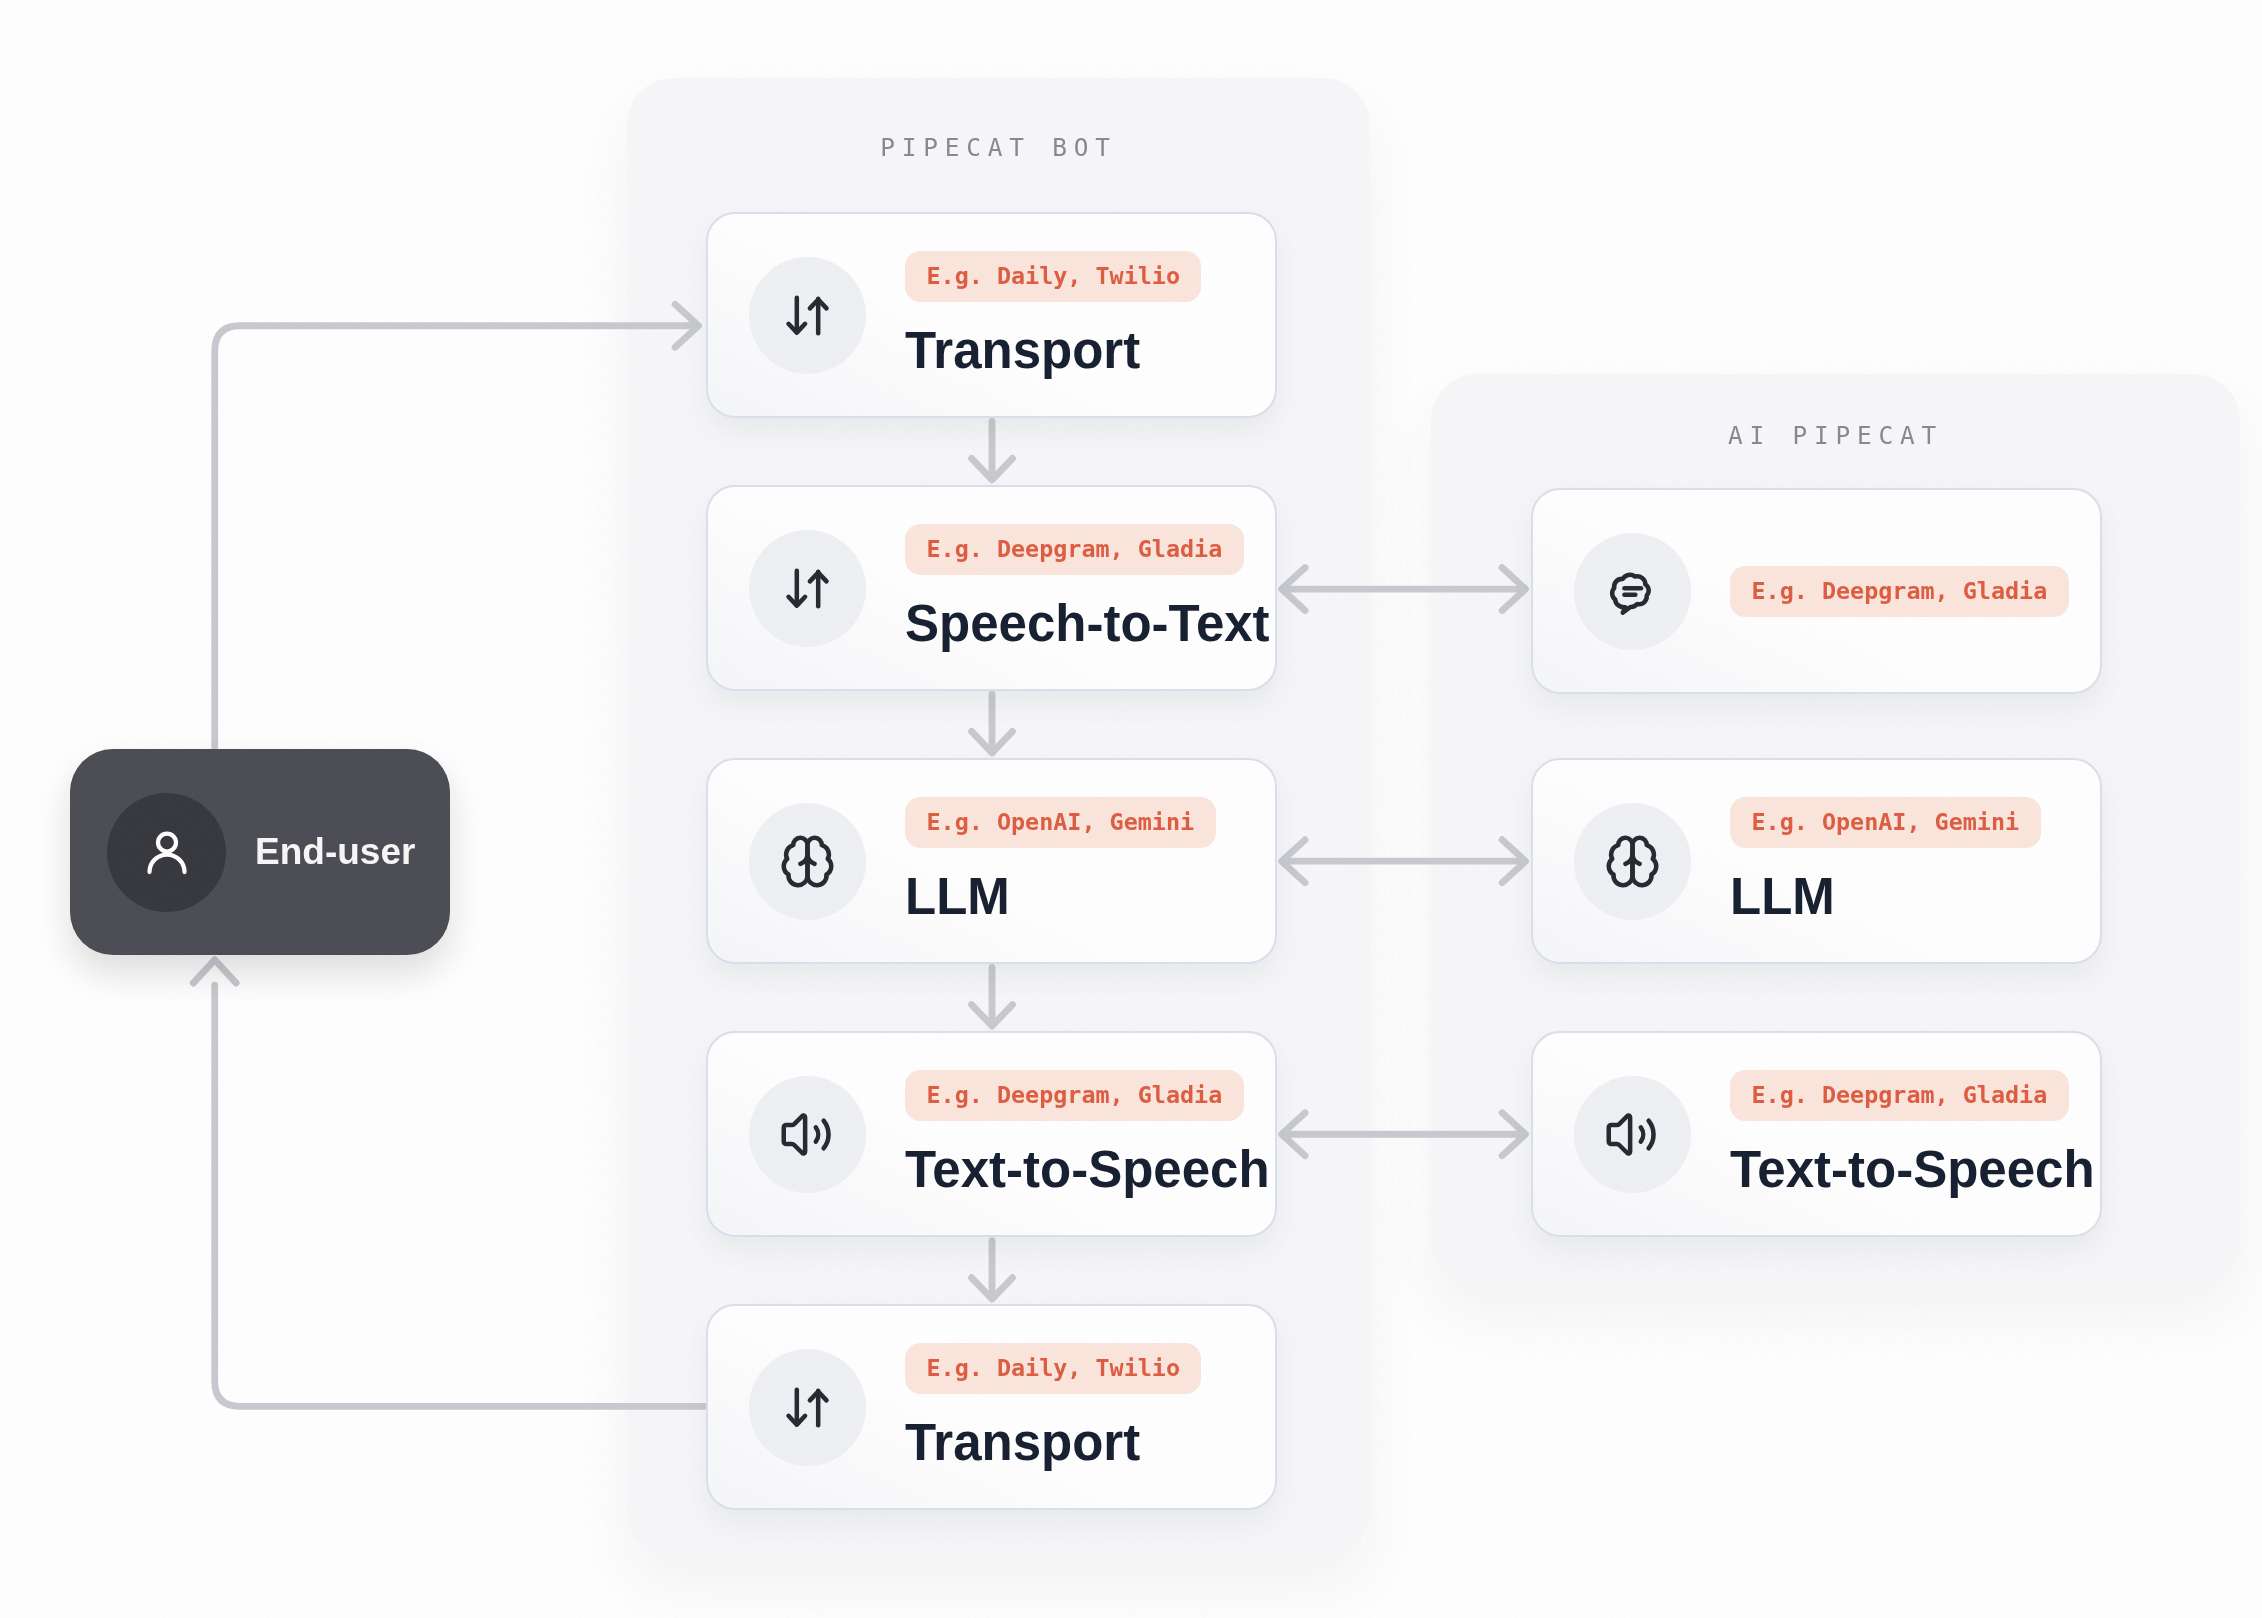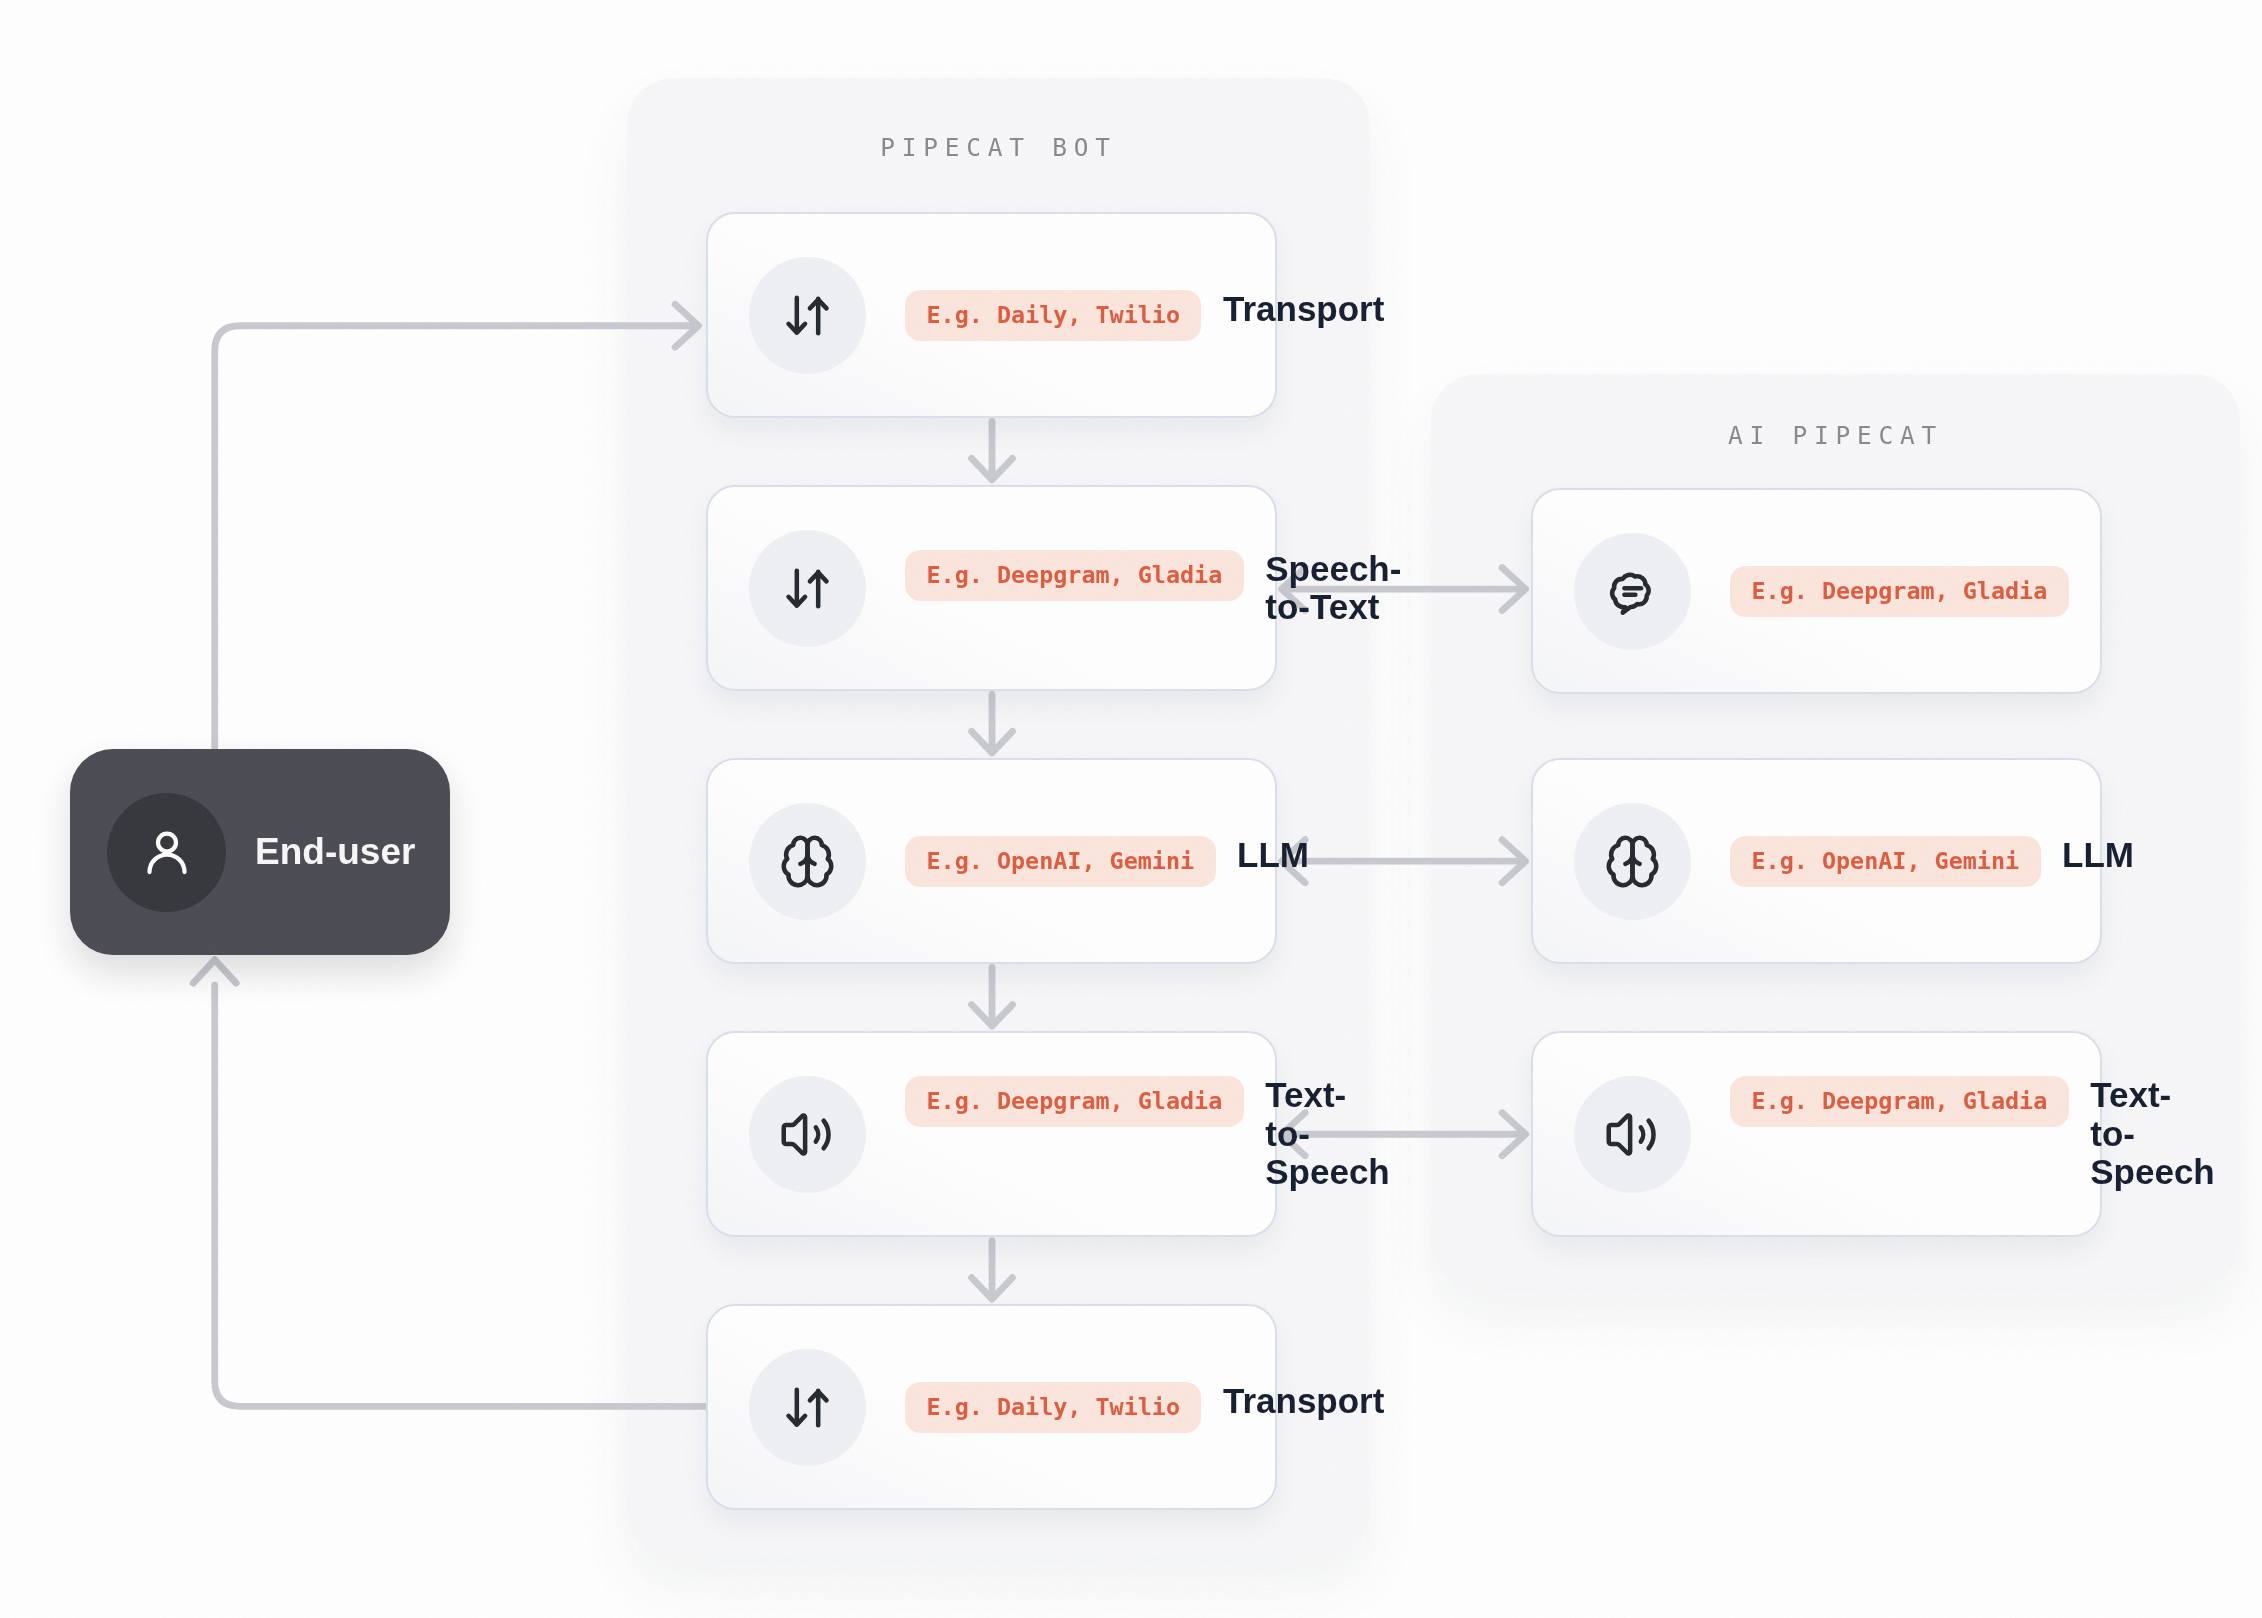--- a/index.html
+++ b/index.html
@@ -18,26 +18,26 @@
          letter-spacing:6.8px;color:var(--panel-label-text);}
   .card{position:absolute;width:571px;height:206px;border-radius:29px;
         background:linear-gradient(205deg,#ffffff 55%,#f1f2f6 120%);
         border:2px solid var(--card-border);box-sizing:border-box;
         box-shadow:0 13.7px 27px rgba(51,65,90,.07);
         display:flex;align-items:center;z-index:3;}
   .icon-circle{flex:0 0 auto;width:117px;height:117px;border-radius:50%;
         background:var(--icon-circle-bg);margin-left:41px;
         display:flex;align-items:center;justify-content:center;}
   .icon-circle svg{stroke:var(--icon-stroke);}
-  .card-text{display:flex;flex-direction:row;justify-content:center;
+  .card-text{display:flex;flex-direction:column;justify-content:center;
         align-items:flex-start;margin-left:39px;gap:21.5px;}
   .badge{display:inline-block;background:var(--badge-bg);color:var(--badge-text);
         font-family:"DejaVu Sans Mono",monospace;font-weight:bold;font-size:23.4px;
         line-height:51px;height:51px;padding:0 21.5px;border-radius:15.6px;white-space:nowrap;}
-  .card-title{font-size:35px;font-weight:700;color:var(--title-text);line-height:1.1;}
+  .card-title{font-size:51px;font-weight:700;color:var(--title-text);line-height:1.1;}
   .end-user{position:absolute;left:70px;top:749px;width:380px;height:206px;border-radius:43px;
         background:var(--end-user-bg);display:flex;align-items:center;z-index:3;
         box-shadow:0 17.6px 35px rgba(20,20,30,.14);}
   .end-user-circle{width:119px;height:119px;border-radius:50%;background:var(--end-user-circle-bg);
         margin-left:37px;display:flex;align-items:center;justify-content:center;}
   .end-user-label{margin-left:29px;color:var(--end-user-text);font-size:37px;font-weight:600;}
   .connectors{position:absolute;left:0;top:0;z-index:2;}
   .connectors path{stroke:var(--arrow);stroke-width:7;fill:none;
         stroke-linecap:round;stroke-linejoin:round;}
   .grain{position:absolute;left:0;top:0;z-index:10;pointer-events:none;opacity:.05;}

